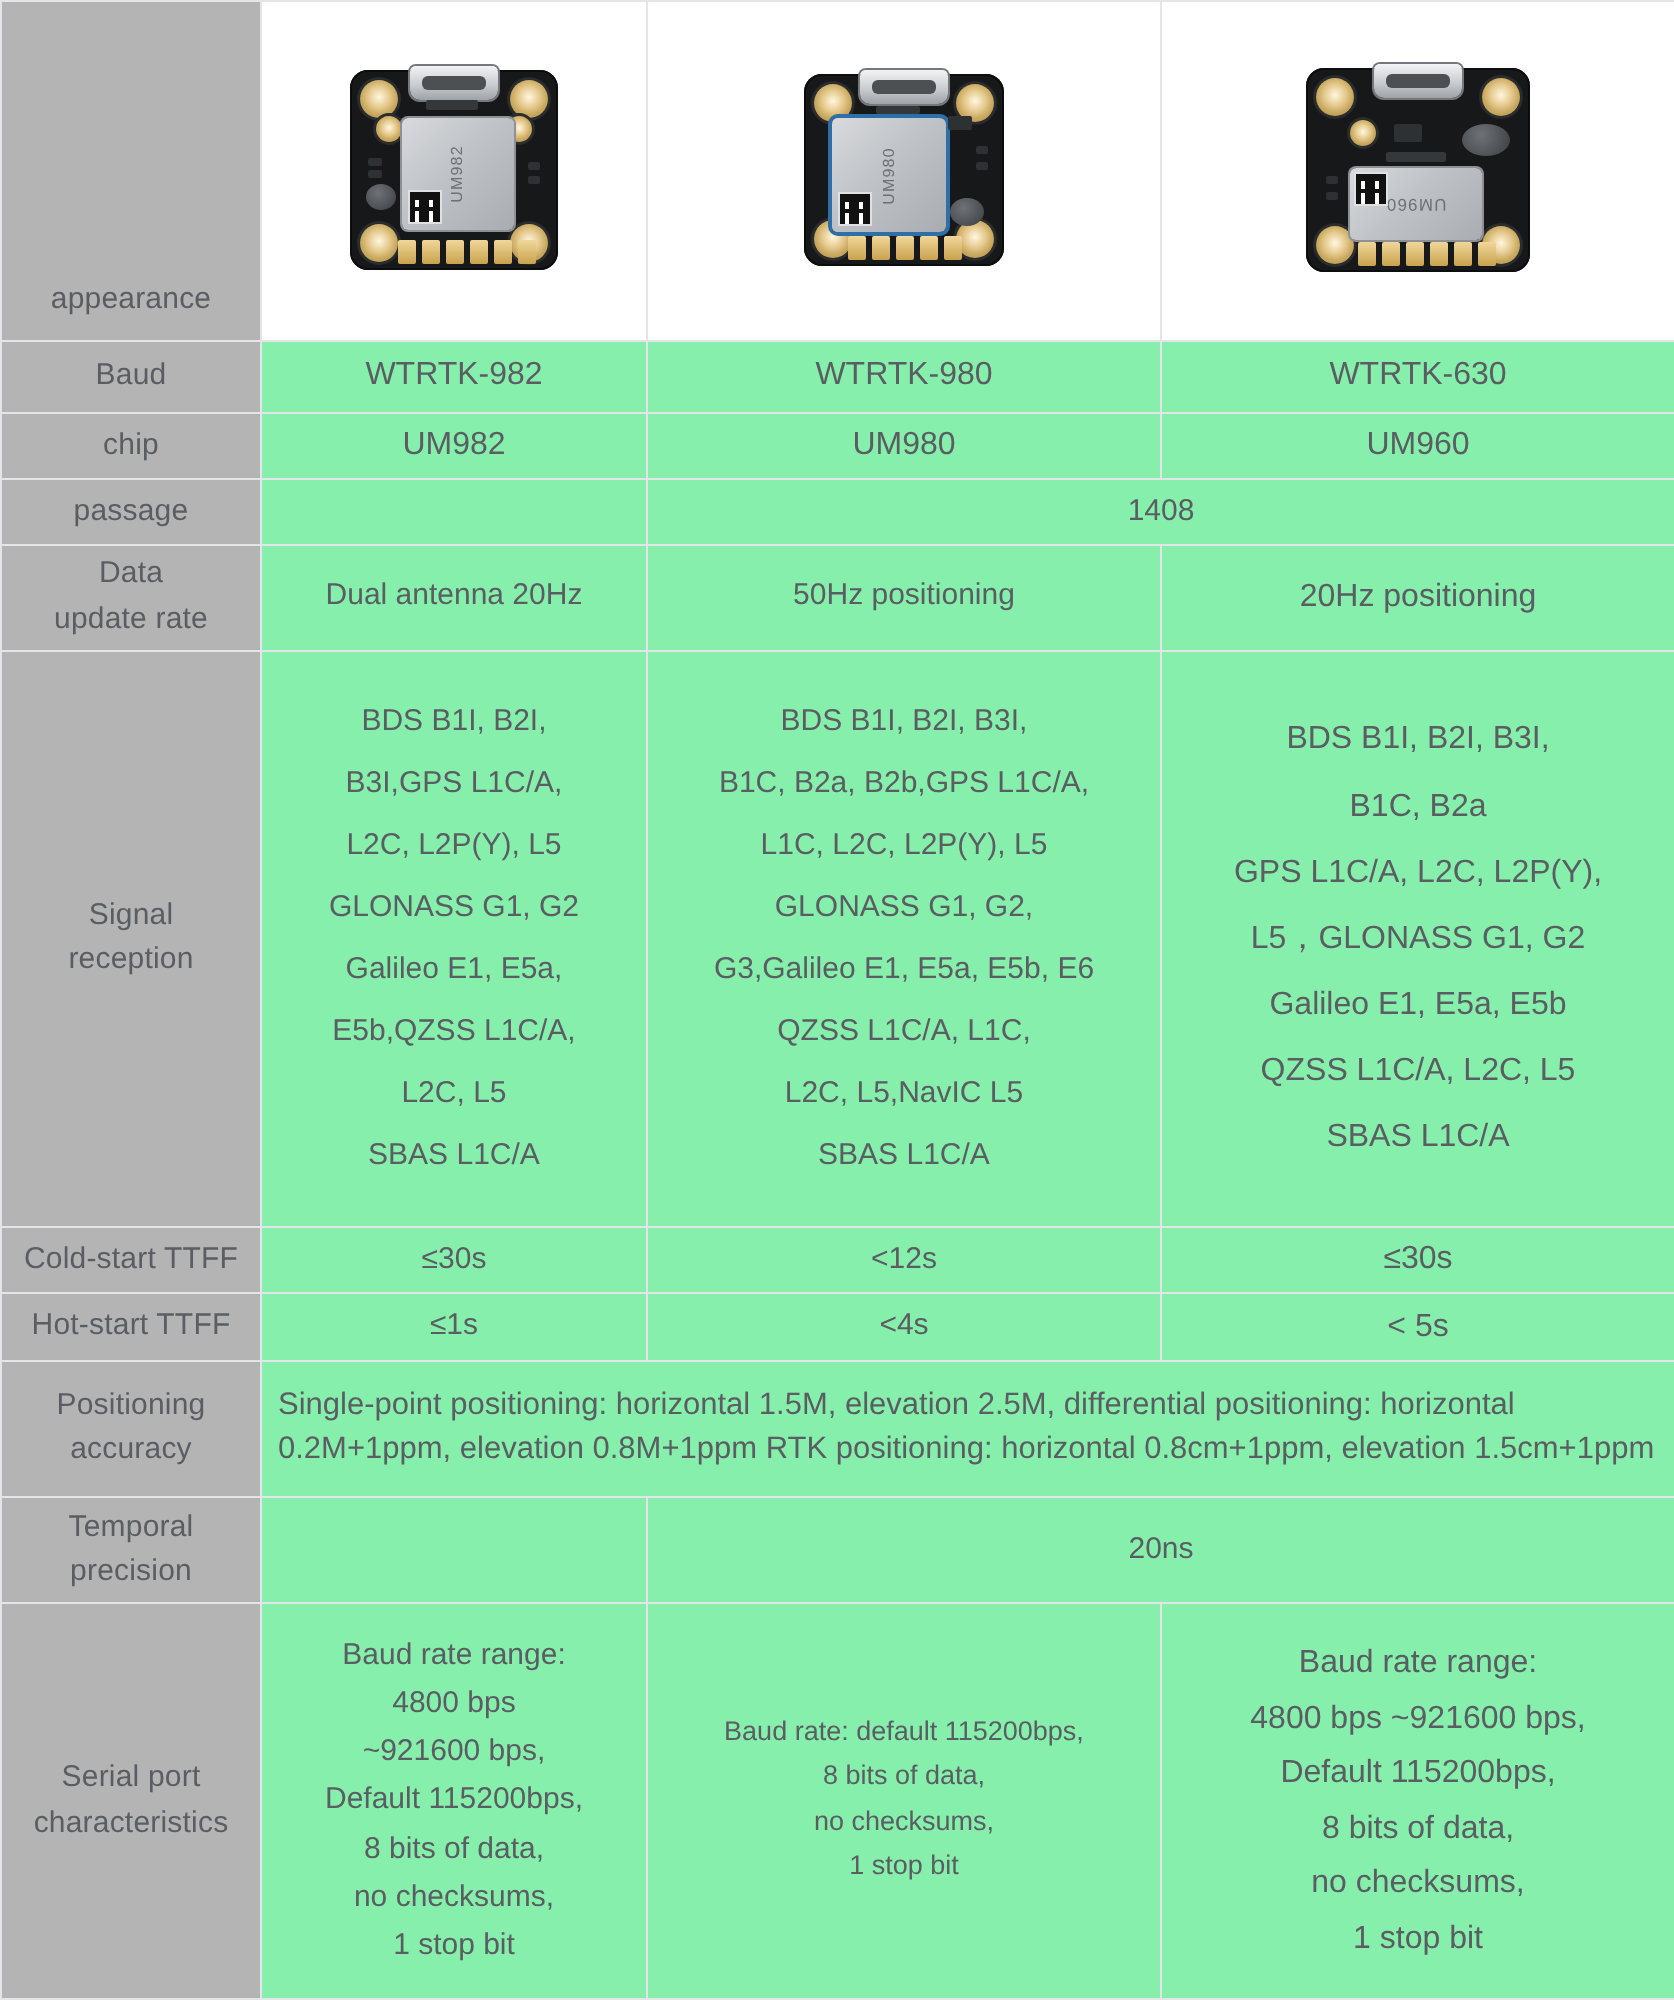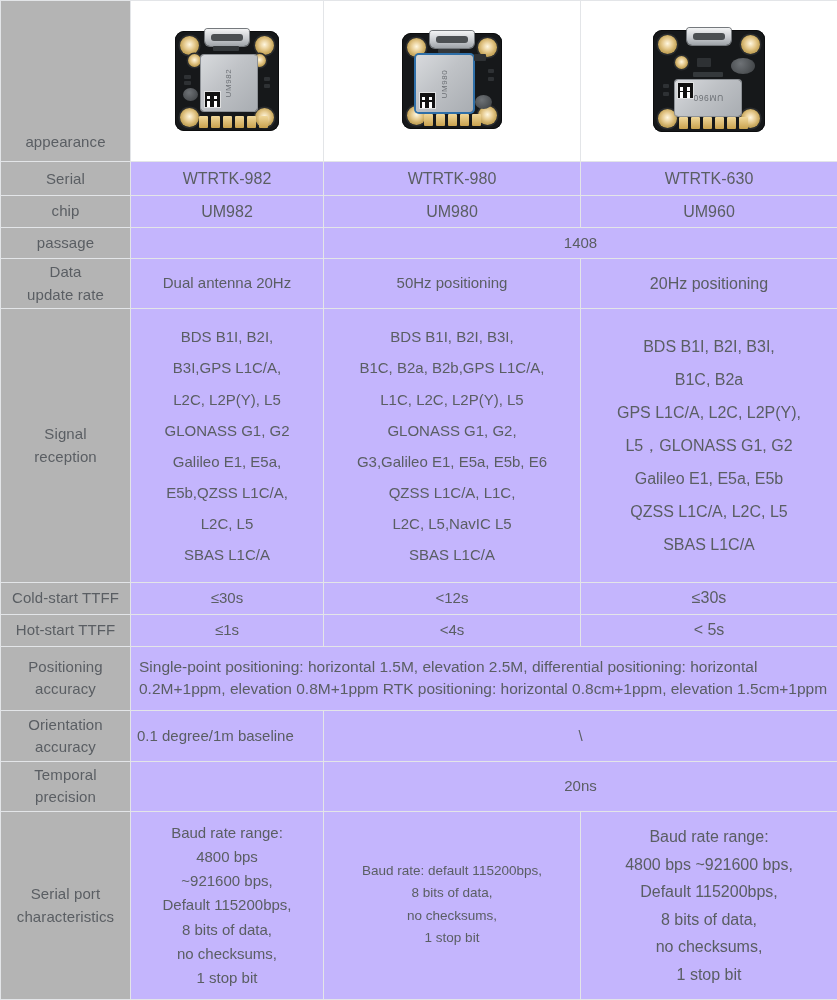--- a/index.html
+++ b/index.html
@@ -33,21 +33,21 @@
     text-align:center;
     border-color:#c3c3c3;
     border-left:none;
     line-height:1.15;
     letter-spacing:.1px;
   }
   td.lab.tall{vertical-align:bottom;padding-bottom:8px;margin-left:24px;}
   .labtxt{display:block;white-space:pre-line;}
 
   
-  td.d{background:#c4b5fd;}
+  td.d{background:#86efac;}
   td.d.left{text-align:left;padding-left:6px;}
   td.img{background:#ffffff;padding:0;}
 
   .cell{white-space:pre-line;}
   .sig{font-size:15px;line-height:2.07;}
   .sig.c3{font-size:16px;line-height:2.07;}
   .serial{font-size:15px;line-height:1.62;}
   .serial.small{font-size:13.5px;line-height:1.42;vertical-align:top;}
   td.serial-top{vertical-align:top;padding-top:10px;}
   .serial.big{font-size:16px;line-height:1.72;}
@@ -212,21 +212,21 @@
               <div class="pad"></div>
               <div class="pad"></div>
             </div>
           </div>
         </div>
       </td>
     </tr>
 
     <tr>
       <td class="lab" style="height:30px">
-        <span class="labtxt">Serial</span>
+        <span class="labtxt">Baud</span>
           </td>
       <td class="d"><span class="cell big16">WTRTK-982</span></td>
       <td class="d"><span class="cell big16">WTRTK-980</span></td>
       <td class="d"><span class="cell big16">WTRTK-630</span></td>
     </tr>
 
     <tr>
       <td class="lab" style="height:28px">
         <span class="labtxt">chip</span>
           </td>
@@ -305,28 +305,20 @@
     <tr>
       <td class="lab" style="height:58px">
         <span class="labtxt">Positioning
 accuracy</span>
           </td>
       <td class="d" colspan="3">
         <span class="pos-acc">Single-point positioning: horizontal 1.5M, elevation 2.5M, differential positioning: horizontal 0.2M+1ppm, elevation 0.8M+1ppm RTK positioning: horizontal 0.8cm+1ppm, elevation 1.5cm+1ppm</span>
           </td>
     </tr>
 
-    <tr>
-      <td class="lab" style="height:30px">
-        <span class="labtxt">Orientation
-accuracy</span>
-          </td>
-      <td class="d left"><span class="cell">0.1 degree/1m baseline</span></td>
-      <td class="d" colspan="2"><span class="cell">\</span></td>
-    </tr>
 
     <tr>
       <td class="lab" style="height:27px">
         <span class="labtxt">Temporal
 precision</span>
           </td>
       <td class="d"><span class="cell"></span></td>
       <td class="d" colspan="2"><span class="cell">20ns</span></td>
     </tr>
 

